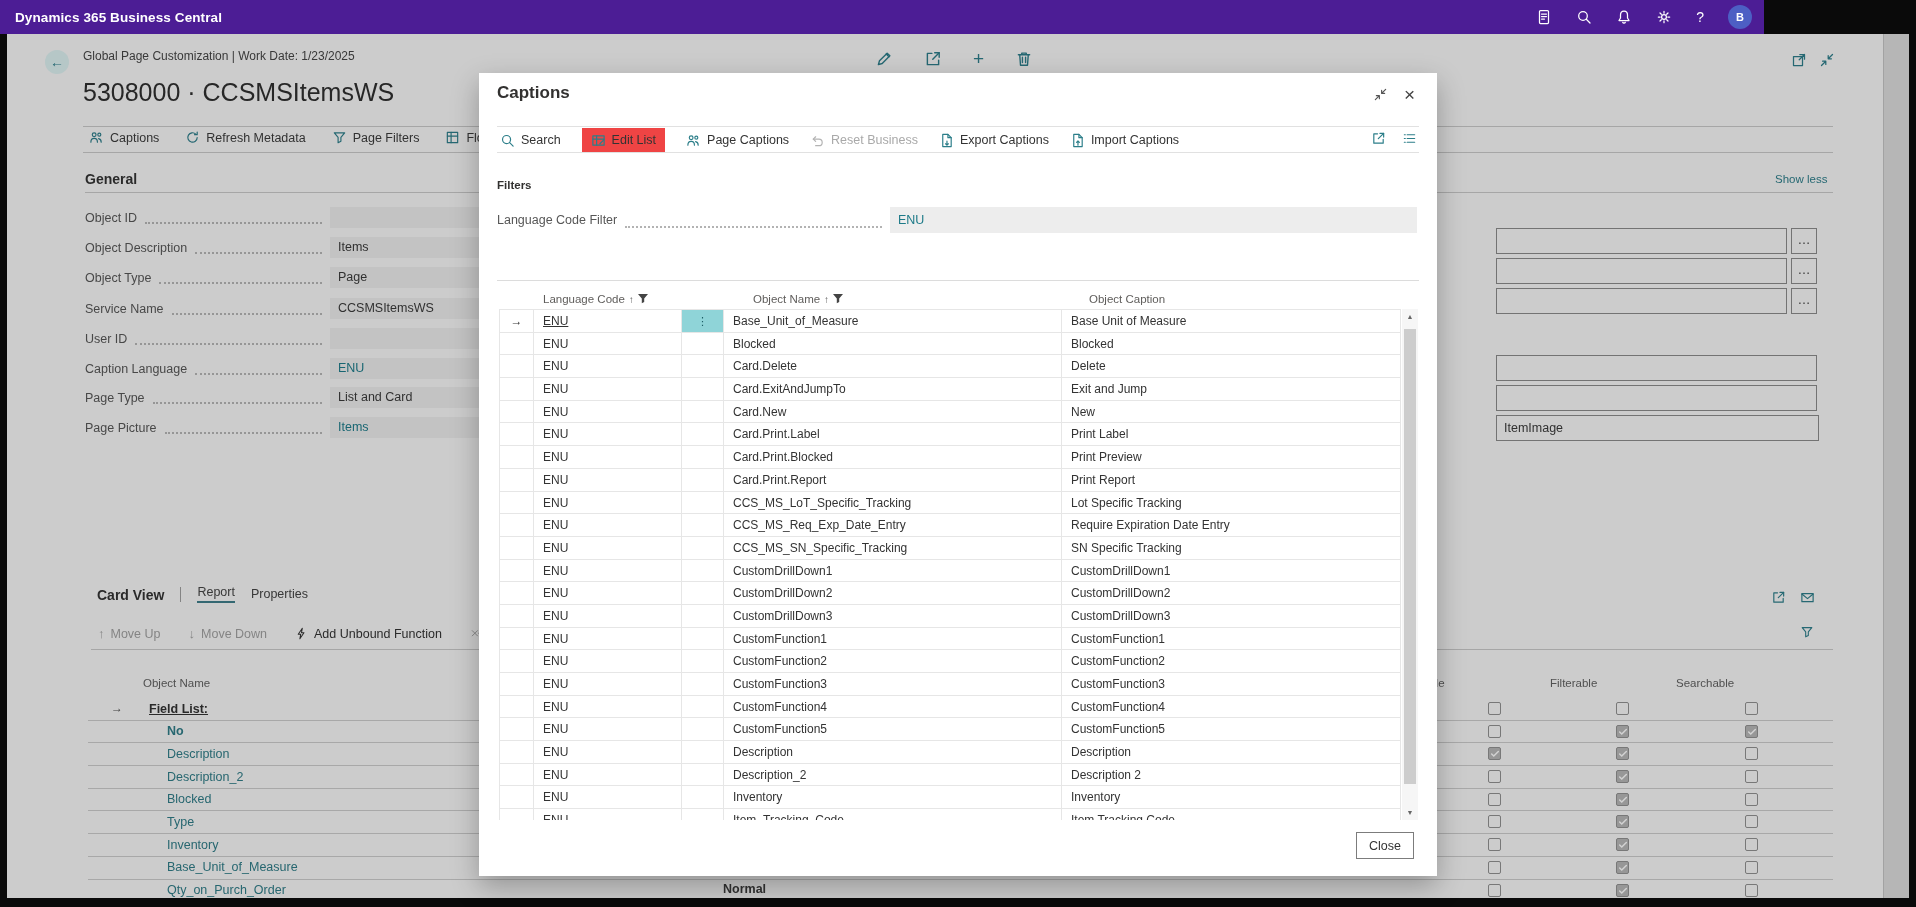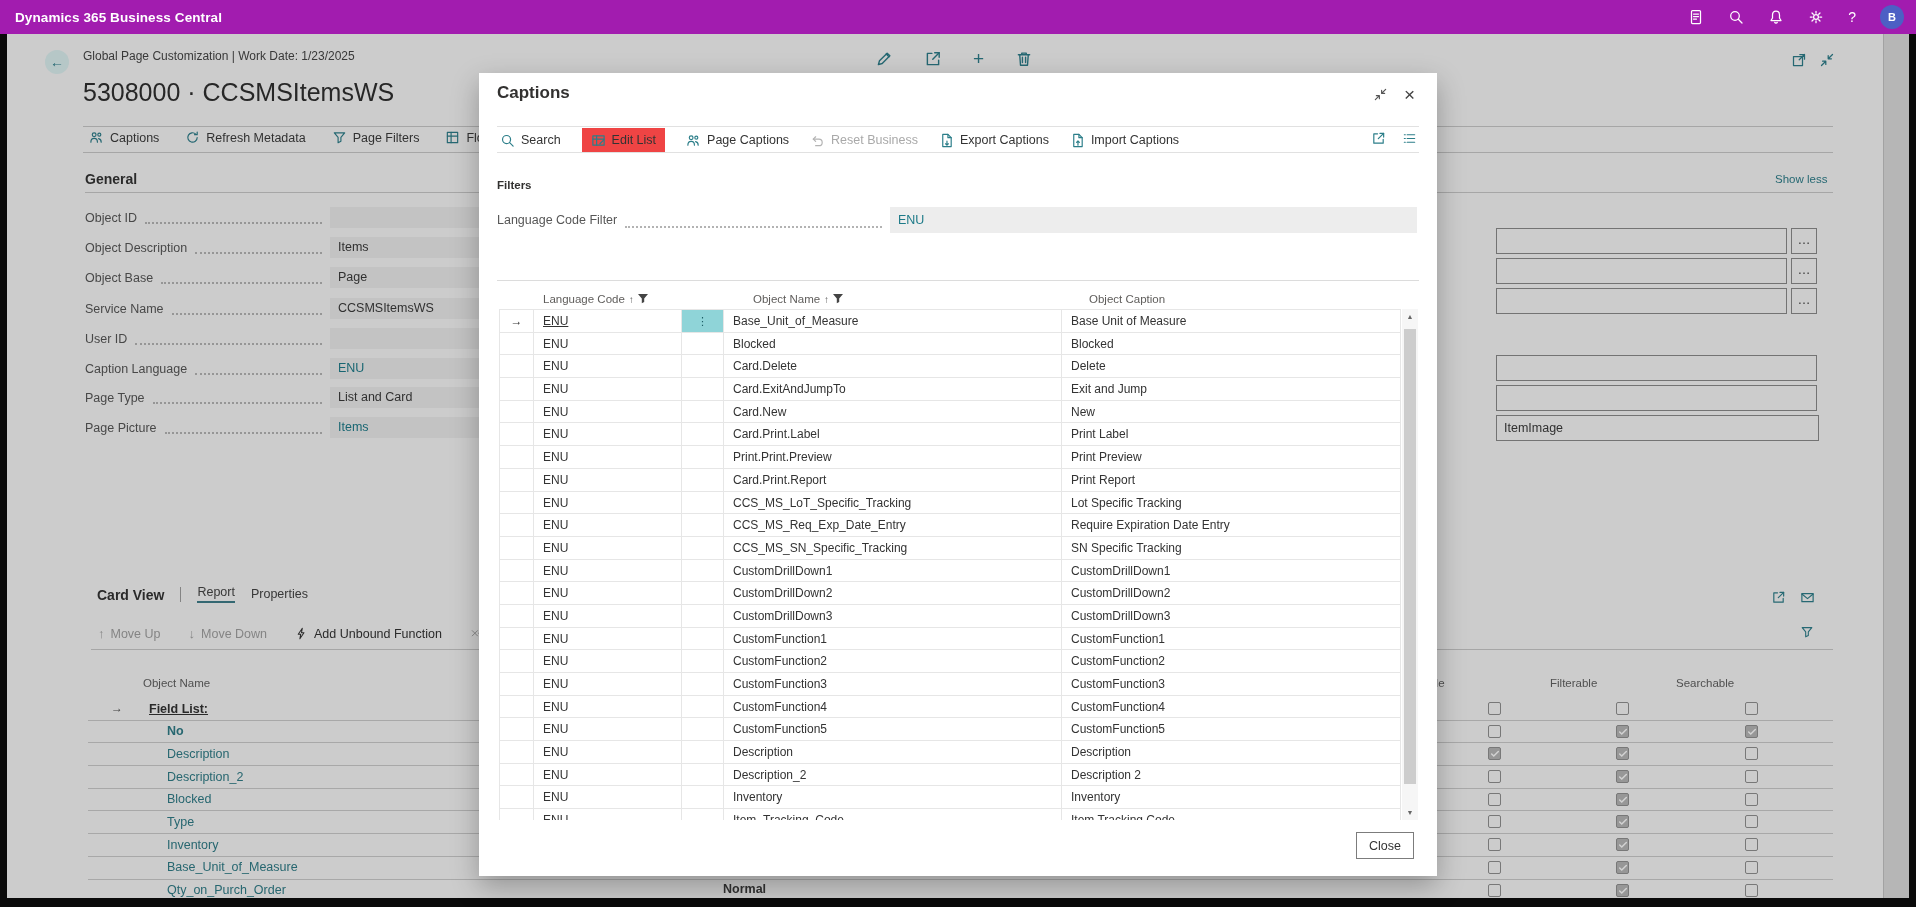--- a/index.html
+++ b/index.html
@@ -1,21 +1,21 @@
 <!DOCTYPE html>
 <html><head>
 <meta charset="utf-8">
 <style>
   html,body{margin:0;padding:0;background:#000;}
   *{box-sizing:border-box;font-family:"Liberation Sans","DejaVu Sans",sans-serif;}
   .screen{position:relative;width:1916px;height:907px;background:#0a0a0a;overflow:hidden;}
   .ab{position:absolute;}
   svg.ic{display:block;stroke:currentColor;fill:none;stroke-width:1.25;stroke-linecap:round;stroke-linejoin:round;}
   
-  .topbar{position:absolute;left:0;top:0;width:1916px;height:34px;background:#a21caf;color:#fff;display:flex;align-items:center;}
+  .topbar{position:absolute;left:0;top:0;width:1764px;height:34px;background:#4c1d95;color:#fff;display:flex;align-items:center;}
   .tb-title{font-size:13.5px;font-weight:700;margin-left:15px;letter-spacing:.1px;}
   .tb-icons{position:absolute;right:12px;top:0;height:34px;display:flex;align-items:center;gap:24px;}
   .tb-avatar{width:24px;height:24px;border-radius:50%;background:#4d5fc4;color:#fff;font-size:11px;font-weight:700;display:flex;align-items:center;justify-content:center;}
   .tb-help{font-size:14px;color:#fff;}
   
   .content{position:absolute;left:7px;top:34px;width:1902px;height:864px;background:#f3f3f3;overflow:hidden;}
   .dim{position:absolute;inset:0;background:rgba(0,0,0,0.16);z-index:5;}
   .rail{position:absolute;right:0;top:0;bottom:0;width:26px;background:#d9d9d9;border-left:1px solid #c2c2c2;}
   .backbtn{left:38px;top:16px;width:24px;height:24px;border-radius:50%;background:#d9edee;color:#2e7d89;font-size:14px;display:flex;align-items:center;justify-content:center;}
   .crumb{left:76px;top:15px;font-size:12px;color:#454545;}
@@ -219,21 +219,21 @@
         <span class="f-label">Object ID</span>
         <span class="f-dots"></span>
         <span class="f-value"></span>
       </div>
     <div class="ab frow" style="top:203px;">
         <span class="f-label">Object Description</span>
         <span class="f-dots"></span>
         <span class="f-value">Items</span>
       </div>
     <div class="ab frow" style="top:233px;">
-        <span class="f-label">Object Base</span>
+        <span class="f-label">Object Type</span>
         <span class="f-dots"></span>
         <span class="f-value">Page</span>
       </div>
     <div class="ab frow" style="top:264px;">
         <span class="f-label">Service Name</span>
         <span class="f-dots"></span>
         <span class="f-value">CCSMSItemsWS</span>
       </div>
     <div class="ab frow" style="top:294px;">
         <span class="f-label">User ID</span>
@@ -605,21 +605,21 @@
           <div class="g-code">ENU</div>
           <div class="g-menu"><span>⋮</span></div>
           <div>Card.Print.Label</div>
           <div>Print Label</div>
         </div>
 
         <div class="g-row">
           <div class="g-sel"><span class="g-arrow">→</span></div>
           <div class="g-code">ENU</div>
           <div class="g-menu"><span>⋮</span></div>
-          <div>Print.Print.Preview</div>
+          <div>Card.Print.Blocked</div>
           <div>Print Preview</div>
         </div>
 
         <div class="g-row">
           <div class="g-sel"><span class="g-arrow">→</span></div>
           <div class="g-code">ENU</div>
           <div class="g-menu"><span>⋮</span></div>
           <div>Card.Print.Report</div>
           <div>Print Report</div>
         </div>

